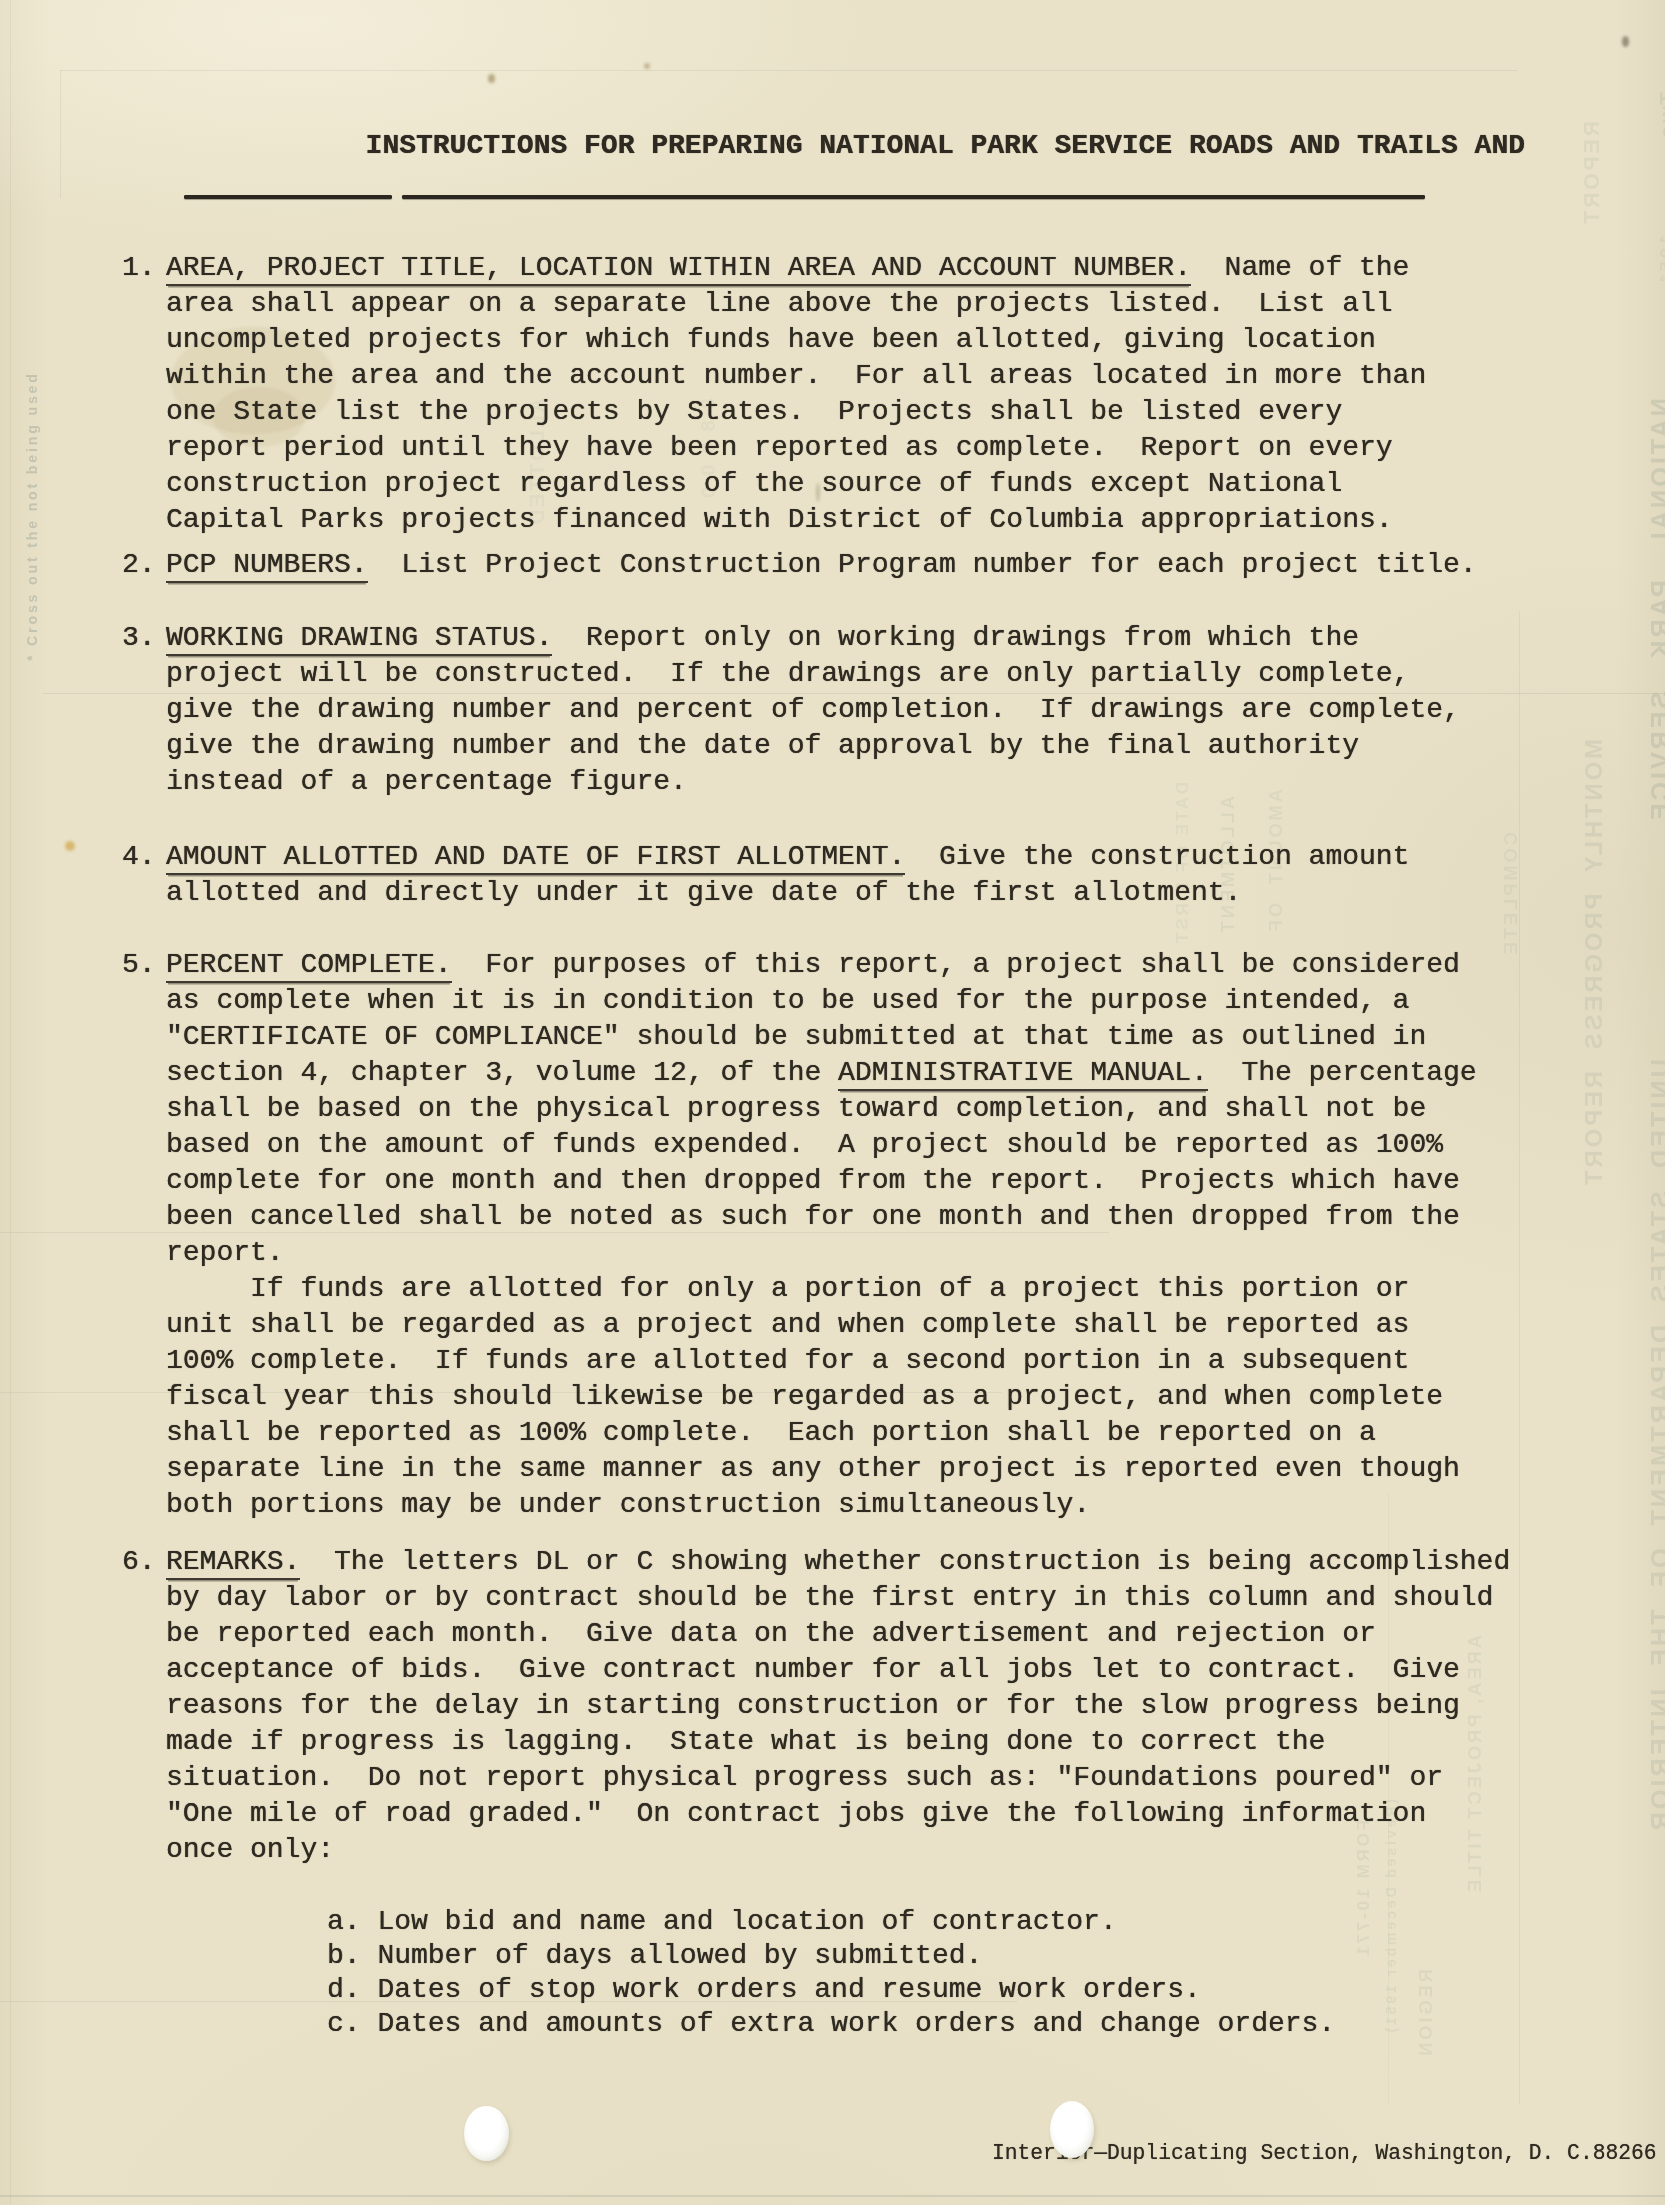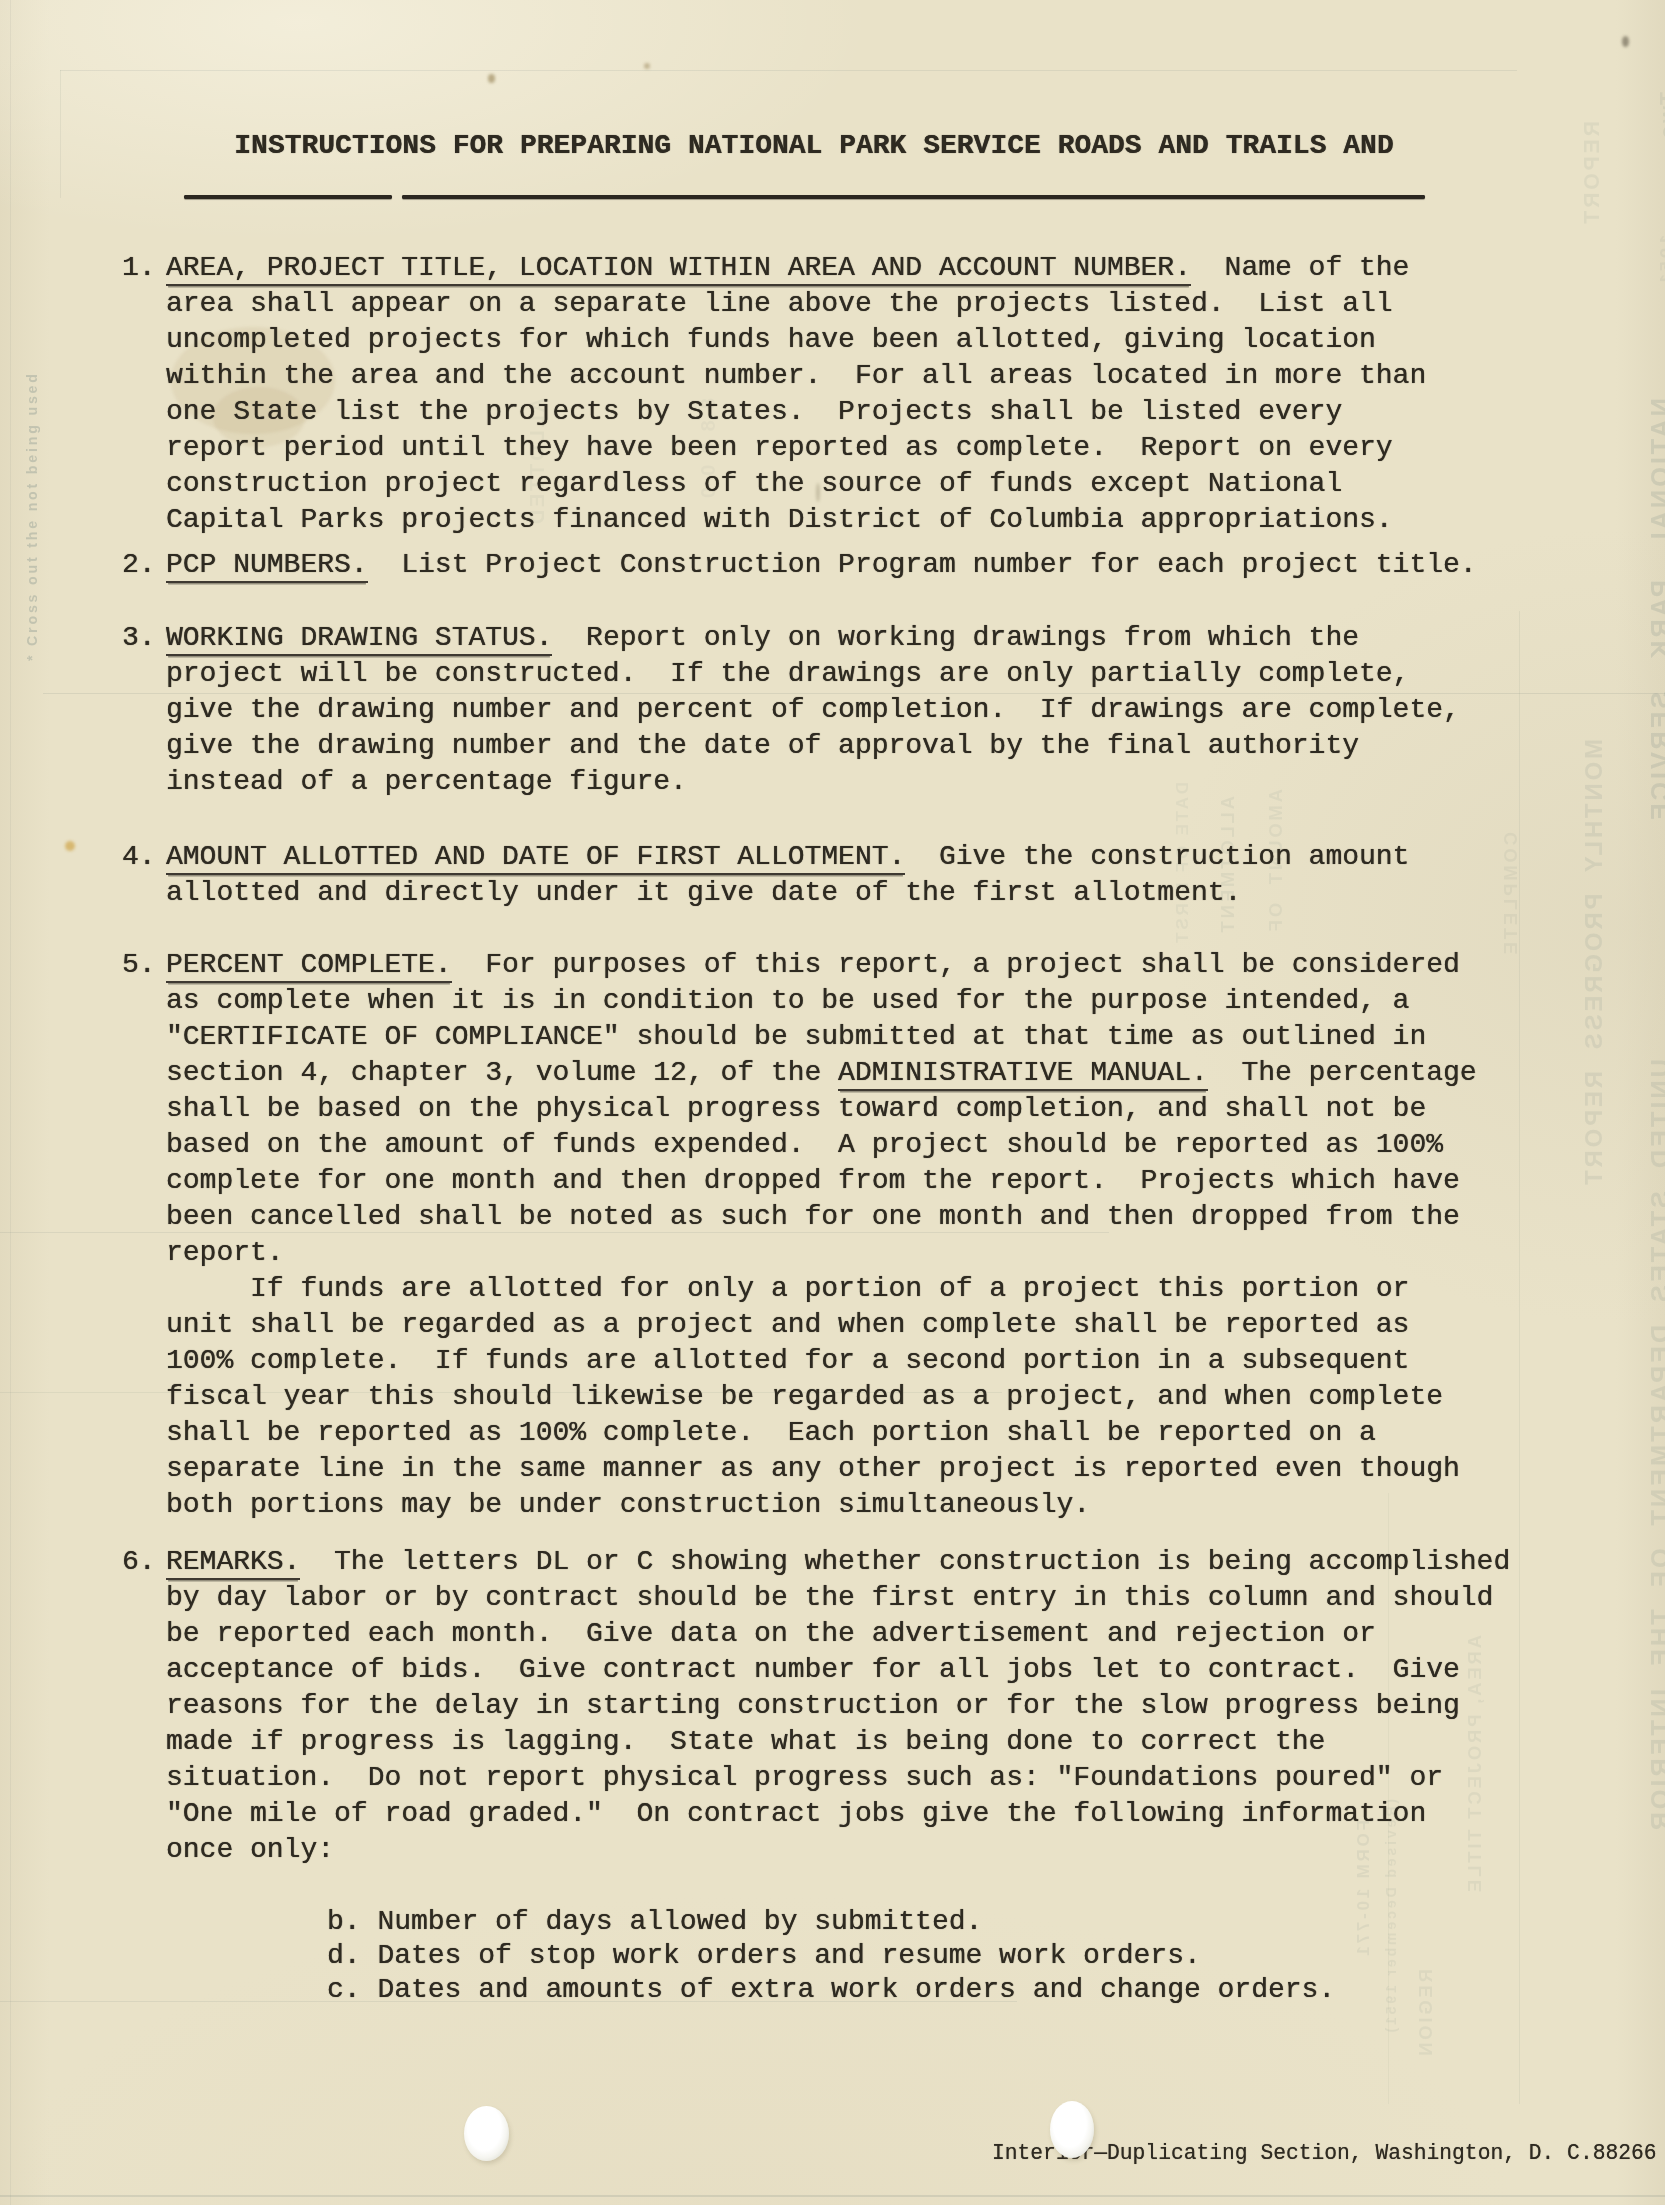--- a/index.html
+++ b/index.html
@@ -17,21 +17,21 @@
     color:#2e2a21;
   }
   .tw{
     font-size:28px;
     line-height:36px;
     letter-spacing:0px;
     white-space:pre;
     text-shadow:0 0 0.9px rgba(46,42,33,0.85), 0.4px 0.4px 0.4px rgba(46,42,33,0.35);
   }
   .title-line{
-    position:absolute;left:103px;width:1422px;text-align:center;
+    position:absolute;left:103px;width:1422px;text-align:right;
     font-weight:bold;
   }
   .title-rule{
     position:absolute;height:3.6px;background:#2b2720;
     box-shadow:0 0.7px 0.7px rgba(43,39,32,0.5);
     border-radius:1.4px;
   }
   .item{position:absolute;left:166px;}
   .item .num{position:absolute;left:-44px;top:0;}
   .item .u, .sub .u{
@@ -139,17 +139,17 @@
 both portions may be under construction simultaneously.</span></div>
     <div class="tw item" style="top: 1544px;"><span class="num">6.</span><span class="u">REMARKS.</span><span class="seg">  The letters DL or C showing whether construction is being accomplished
 by day labor or by contract should be the first entry in this column and should
 be reported each month.  Give data on the advertisement and rejection or
 acceptance of bids.  Give contract number for all jobs let to contract.  Give
 reasons for the delay in starting construction or for the slow progress being
 made if progress is lagging.  State what is being done to correct the
 situation.  Do not report physical progress such as: "Foundations poured" or
 "One mile of road graded."  On contract jobs give the following information
 once only:</span></div>
-    <div class="tw sub" style="left: 327px; top: 1904px;"><div>b. Number of days allowed by submitted.</div><div>d. Dates of stop work orders and resume work orders.</div><div>c. Dates and amounts of extra work orders and change orders.</div></div>
+    <div class="tw sub" style="left: 327px; top: 1904px;"><div>a. Low bid and name and location of contractor.</div><div>b. Number of days allowed by submitted.</div><div>d. Dates of stop work orders and resume work orders.</div><div>c. Dates and amounts of extra work orders and change orders.</div></div>
     <div class="hole" style="left: 464px; top: 2106px; width: 45px; height: 55px;"></div>
     <div class="hole" style="left: 1050px; top: 2101px; width: 44px; height: 57px;"></div>
   </div>
 
 
 </body></html>

